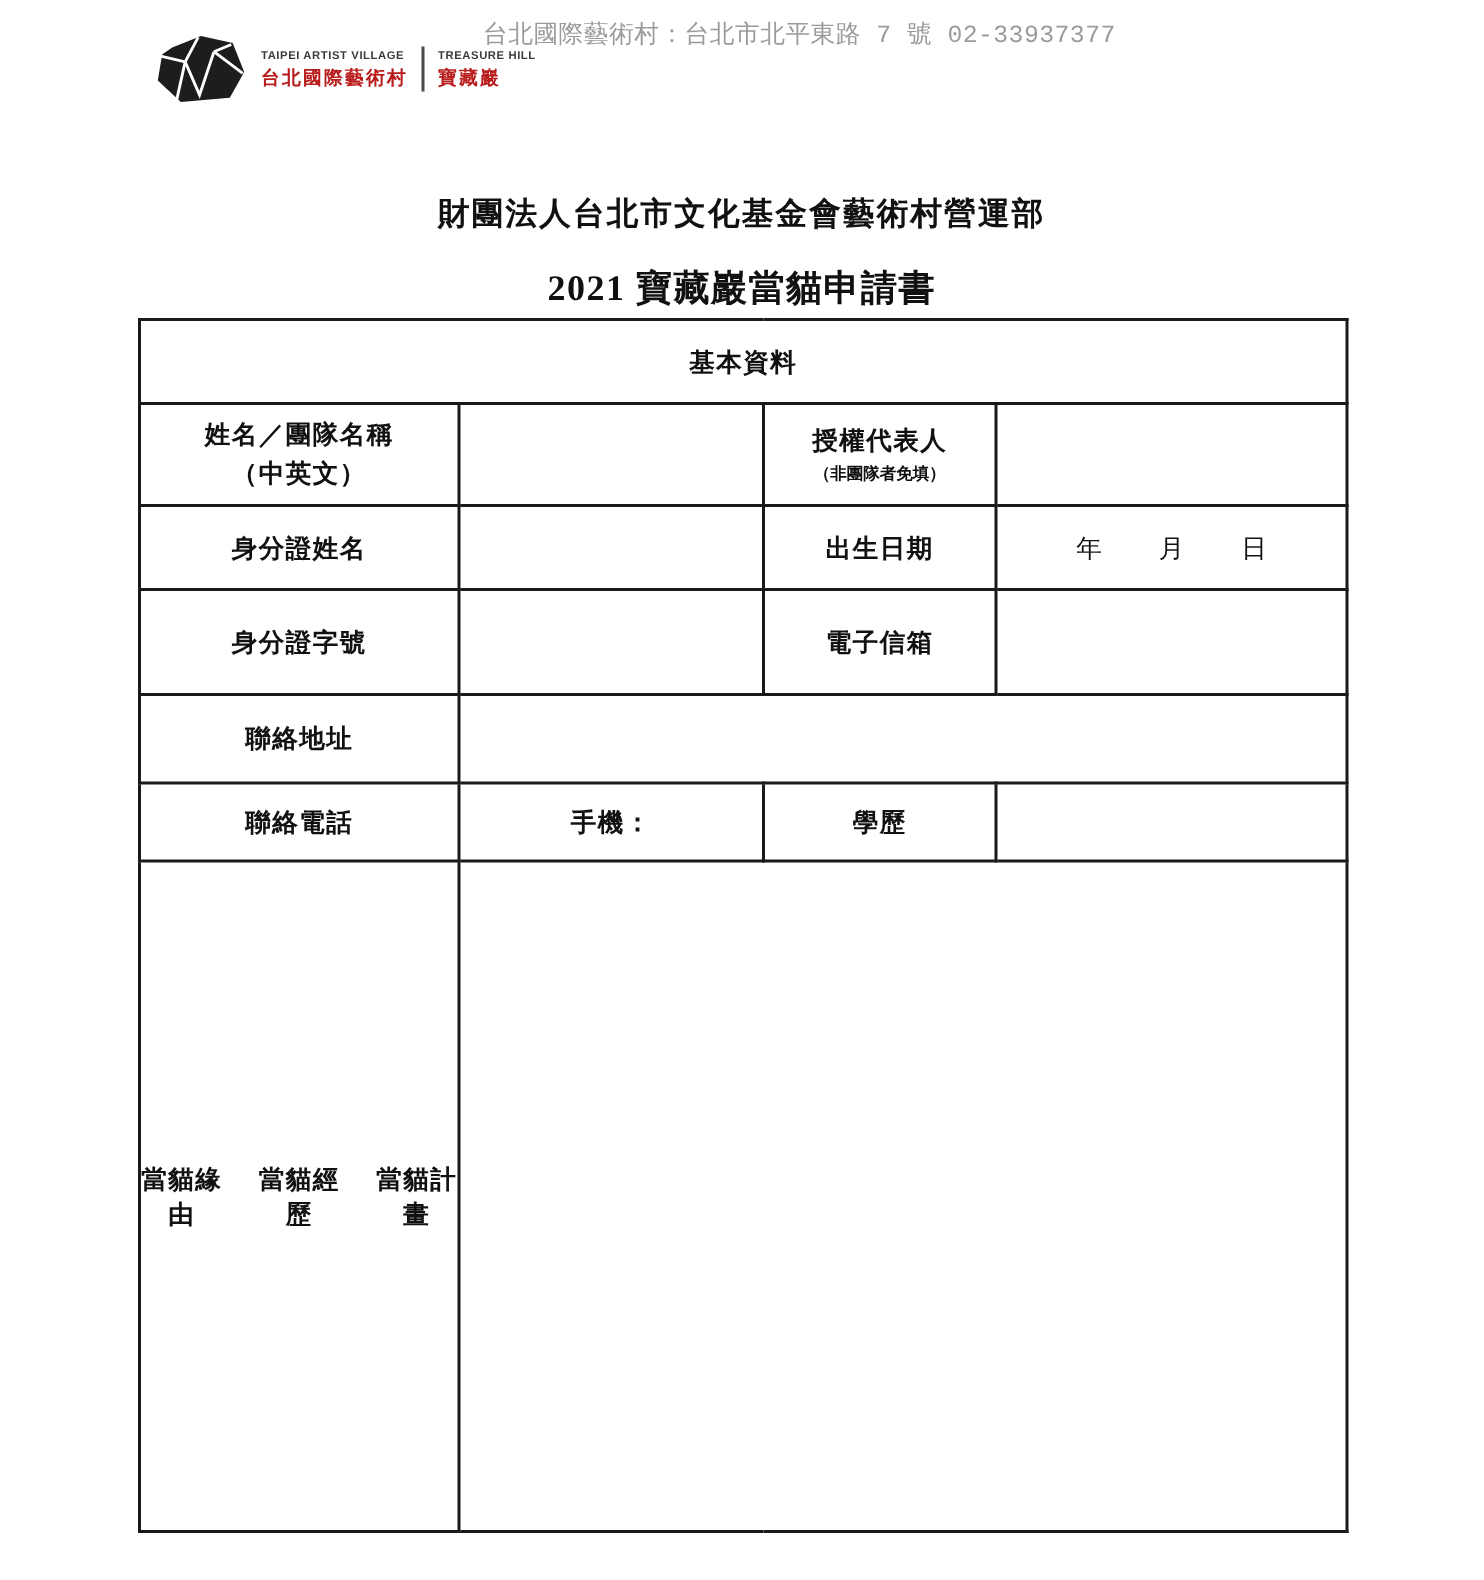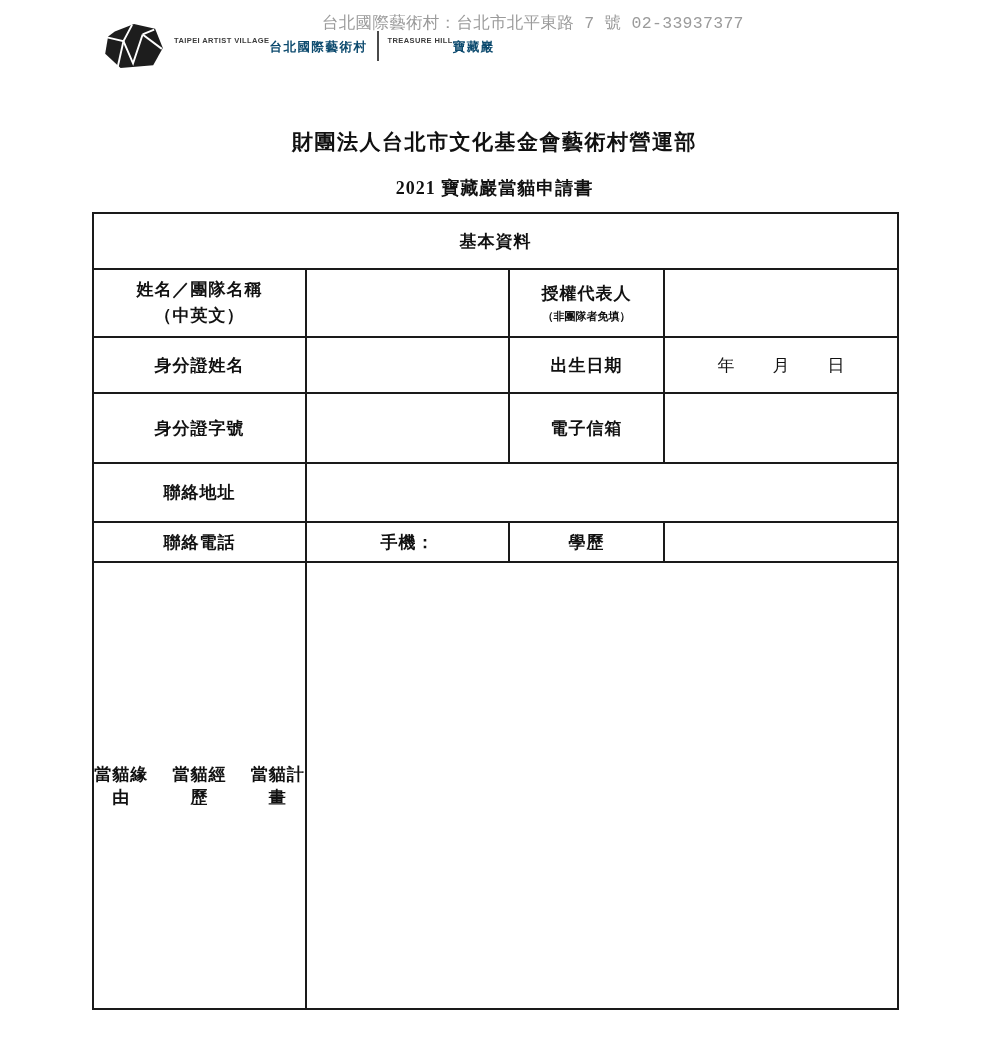--- a/index.html
+++ b/index.html
@@ -3,47 +3,47 @@
 <meta charset="utf-8">
 <style>
   html,body{margin:0;padding:0;background:#fff;}
   .page{position:relative;width:989px;height:1053px;background:#fff;overflow:hidden;
         font-family:"Liberation Serif","DejaVu Serif",serif;color:#111;}
 
   
   .logo-block{position:absolute;left:103px;top:22px;display:flex;align-items:center;}
   .logo-mark{flex:0 0 auto;}
   .logo-text{display:flex;align-items:center;margin-left:9px;}
-  .lt-group{display:flex;flex-direction:row;justify-content:center;}
+  .lt-group{display:flex;flex-direction:column;justify-content:center;}
   .lt-en{font-family:"Liberation Sans","DejaVu Sans",sans-serif;font-weight:700;
          font-size:7.5px;letter-spacing:.4px;color:#3b3b3b;white-space:nowrap;}
   .lt-zh{font-family:"Liberation Sans","DejaVu Sans",sans-serif;font-weight:700;
-         font-size:12.5px;letter-spacing:1.5px;color:#0c4a6e;margin-top:3px;white-space:nowrap;}
+         font-size:12.5px;letter-spacing:1.5px;color:#b91c1c;margin-top:3px;white-space:nowrap;}
   .lt-divider{width:2px;height:30px;background:#4a4a4a;margin:0 9px;}
 
   .contact{position:absolute;left:322px;top:12px;font-size:16.5px;line-height:23px;
            color:#9b9b9b;letter-spacing:.3px;white-space:nowrap;font-family:Liberation Mono, monospace;}
 
   
   .title-org{position:absolute;left:0;top:128px;width:100%;text-align:center;
              font-size:21px;font-weight:700;letter-spacing:1.5px;}
   .title-form{position:absolute;left:0;top:176px;width:100%;text-align:center;
-              font-size:18px;font-weight:700;letter-spacing:1px;}
+              font-size:24px;font-weight:700;letter-spacing:1px;}
 
   
   table.form{position:absolute;left:92px;top:212px;width:805px;border-collapse:collapse;
              table-layout:fixed;}
   table.form td{border:2px solid #1a1a1a;padding:0;vertical-align:middle;text-align:center;
                 font-size:17px;font-weight:700;letter-spacing:1px;color:#111;}
   tr.r-sec{height:56px;margin-left:36px;}
   tr.r-name{height:68px;}
   tr.r-idname{height:56px;padding-left:24px;}
   tr.r-idnum{height:70px;}
   tr.r-addr{height:59px;}
-  tr.r-phone{height:40px;}
+  tr.r-phone{height:52px;}
   tr.r-essay{height:447px;}
   td.val{font-weight:400;}
   .two-line{line-height:1.55;}
   .sub-label{font-size:11px;letter-spacing:0;}
   .date-flex{display:flex;justify-content:center;gap:38px;font-weight:400;letter-spacing:0;}
   td.phone-val{text-align:left;padding-left:13px;font-weight:400;font-size:15.5px;letter-spacing:1px;}
   .essay-flex{display:flex;flex-direction:row;align-items:center;justify-content:flex-end;gap:24px;}
 </style>
 </head>
 <body>

